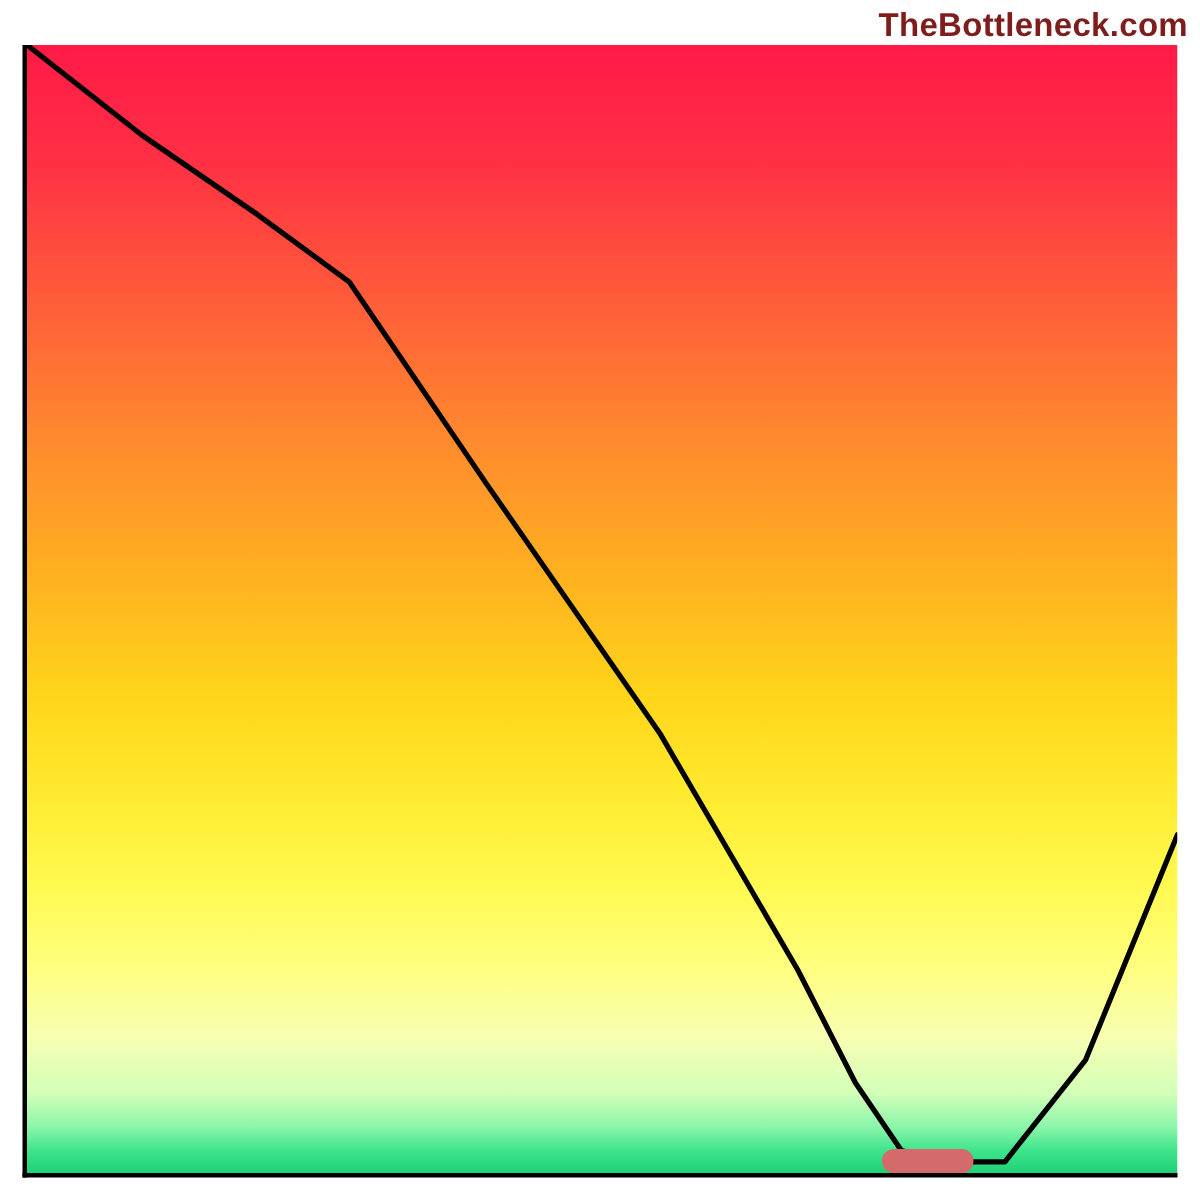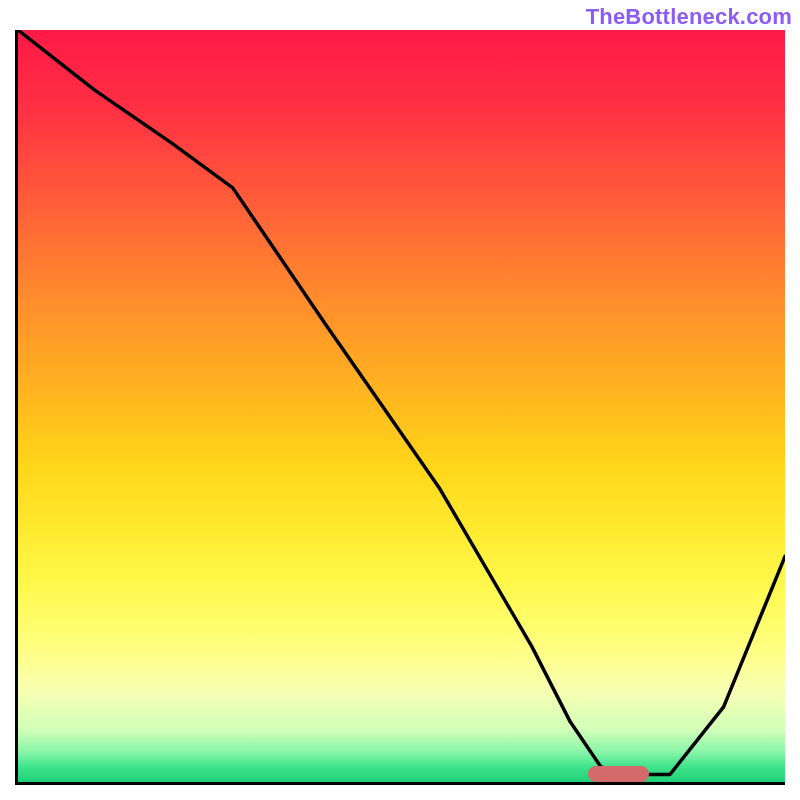--- a/index.html
+++ b/index.html
@@ -14,21 +14,21 @@
     position: relative;
     width: 800px;
     height: 800px;
   }
   .watermark {
     position: absolute;
     top: 4px;
     right: 8px;
     font-size: 22px;
     font-weight: 600;
-    color: #8b5cf6;
+    color: #7f1d1d;
     letter-spacing: 0.2px;
     user-select: none;
   }
   .plot {
     position: absolute;
     left: 15px;
     top: 30px;
     width: 770px;
     height: 755px;
     border-left: 3px solid #000;

